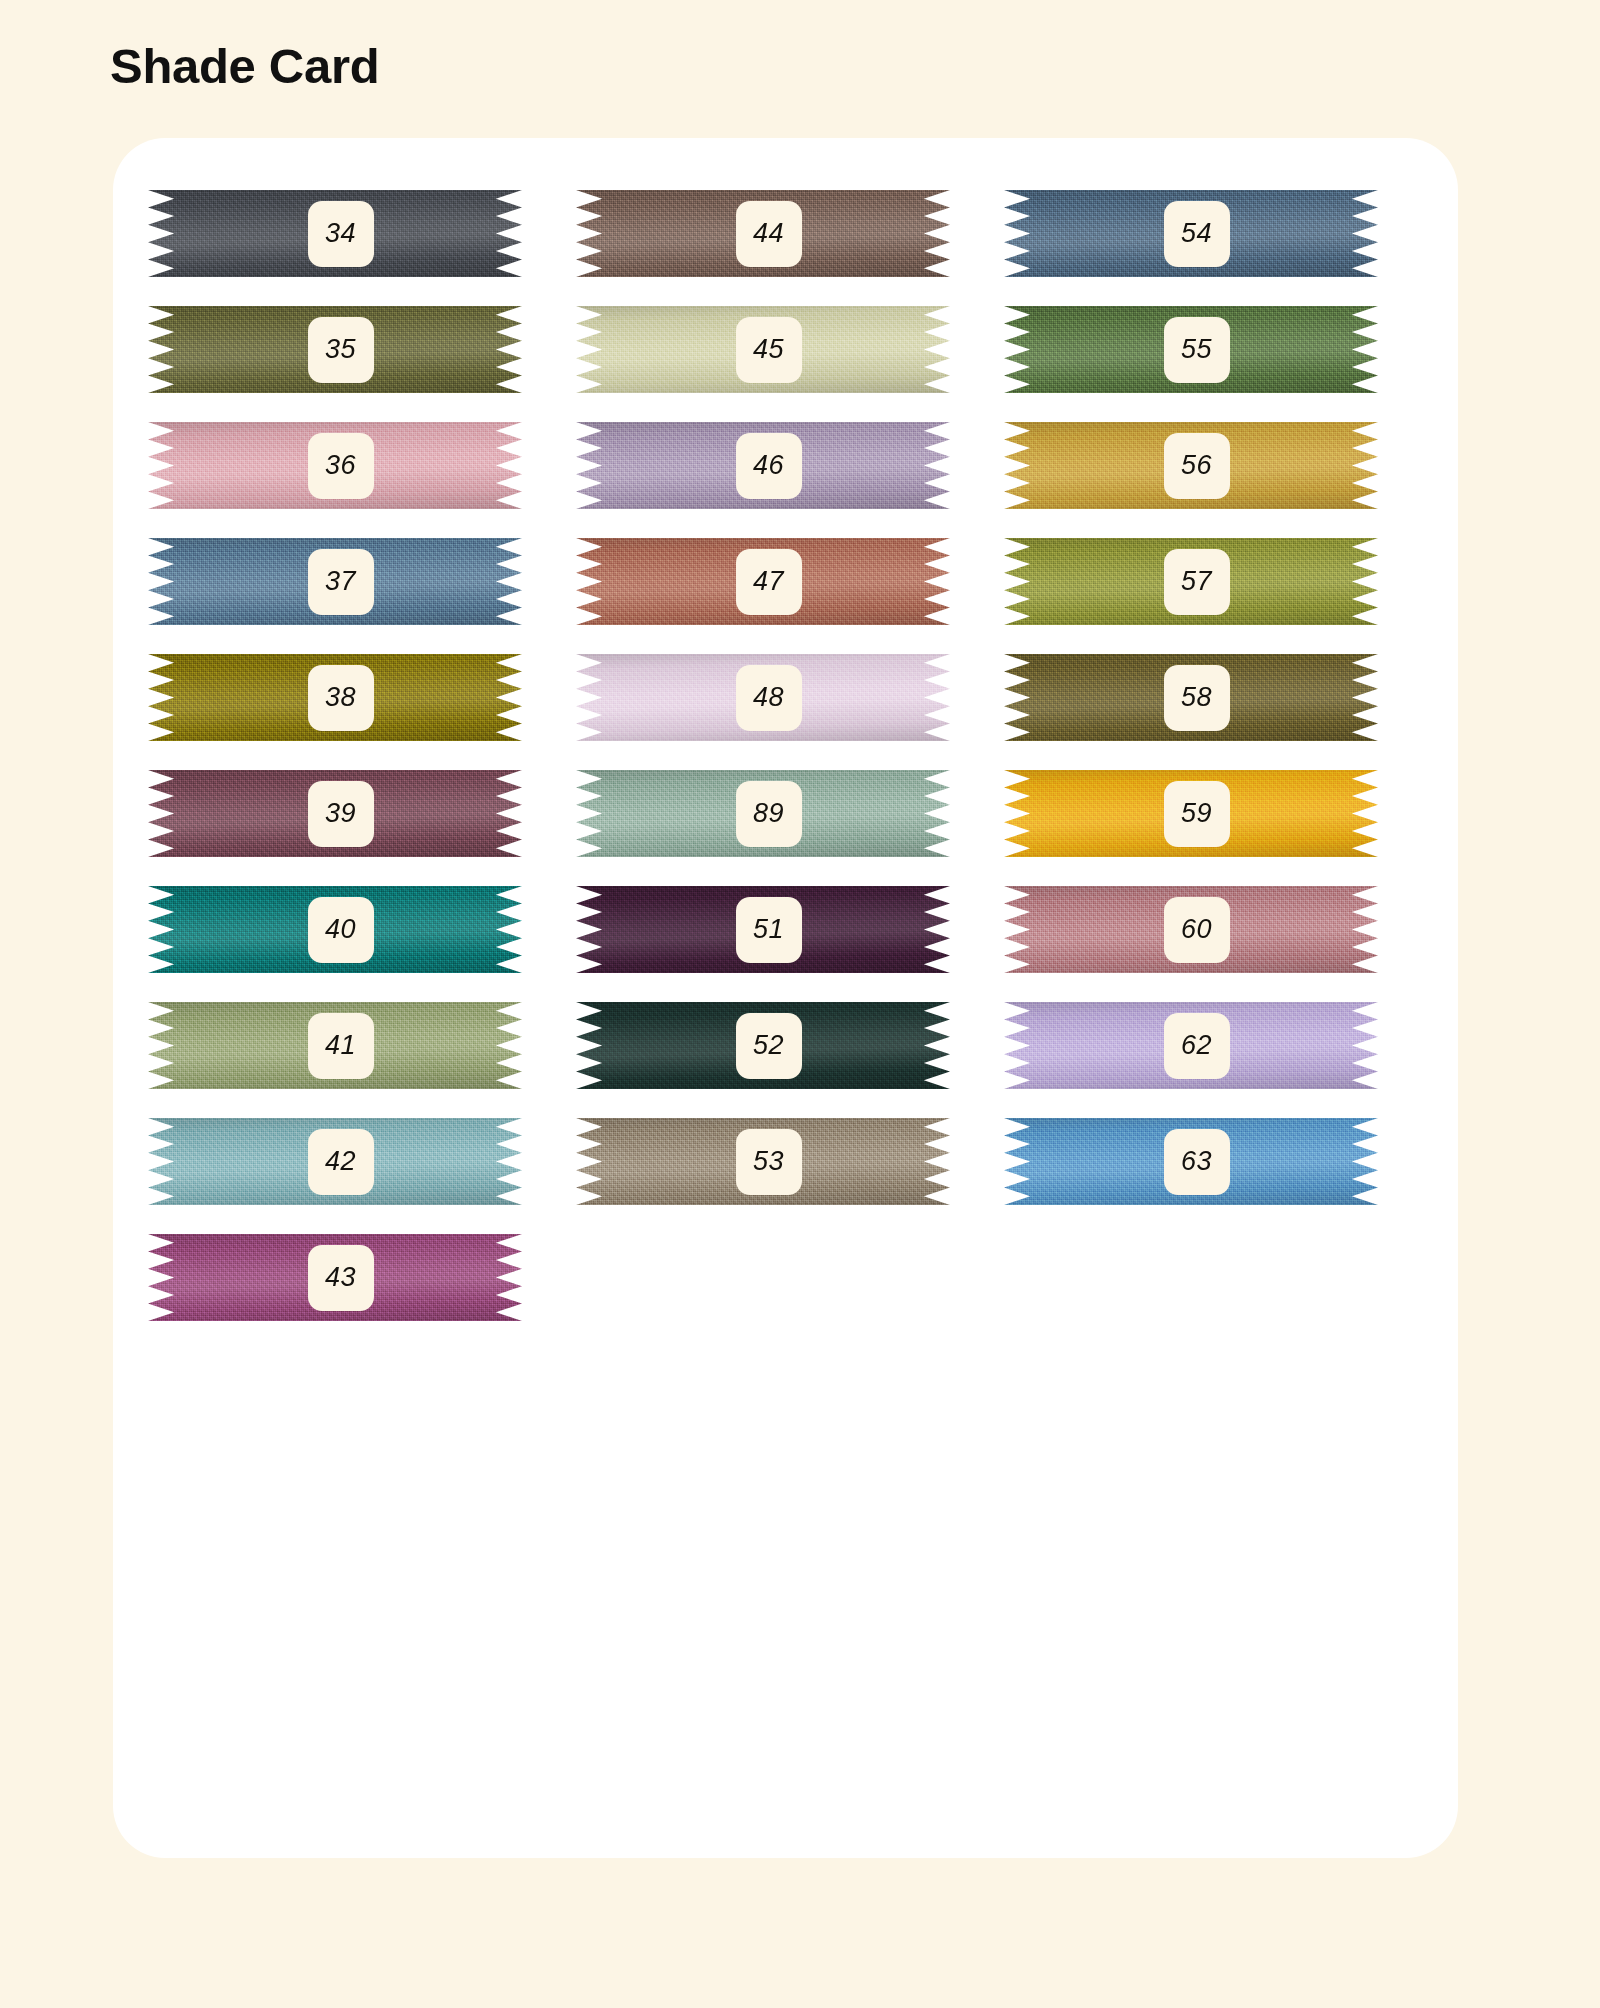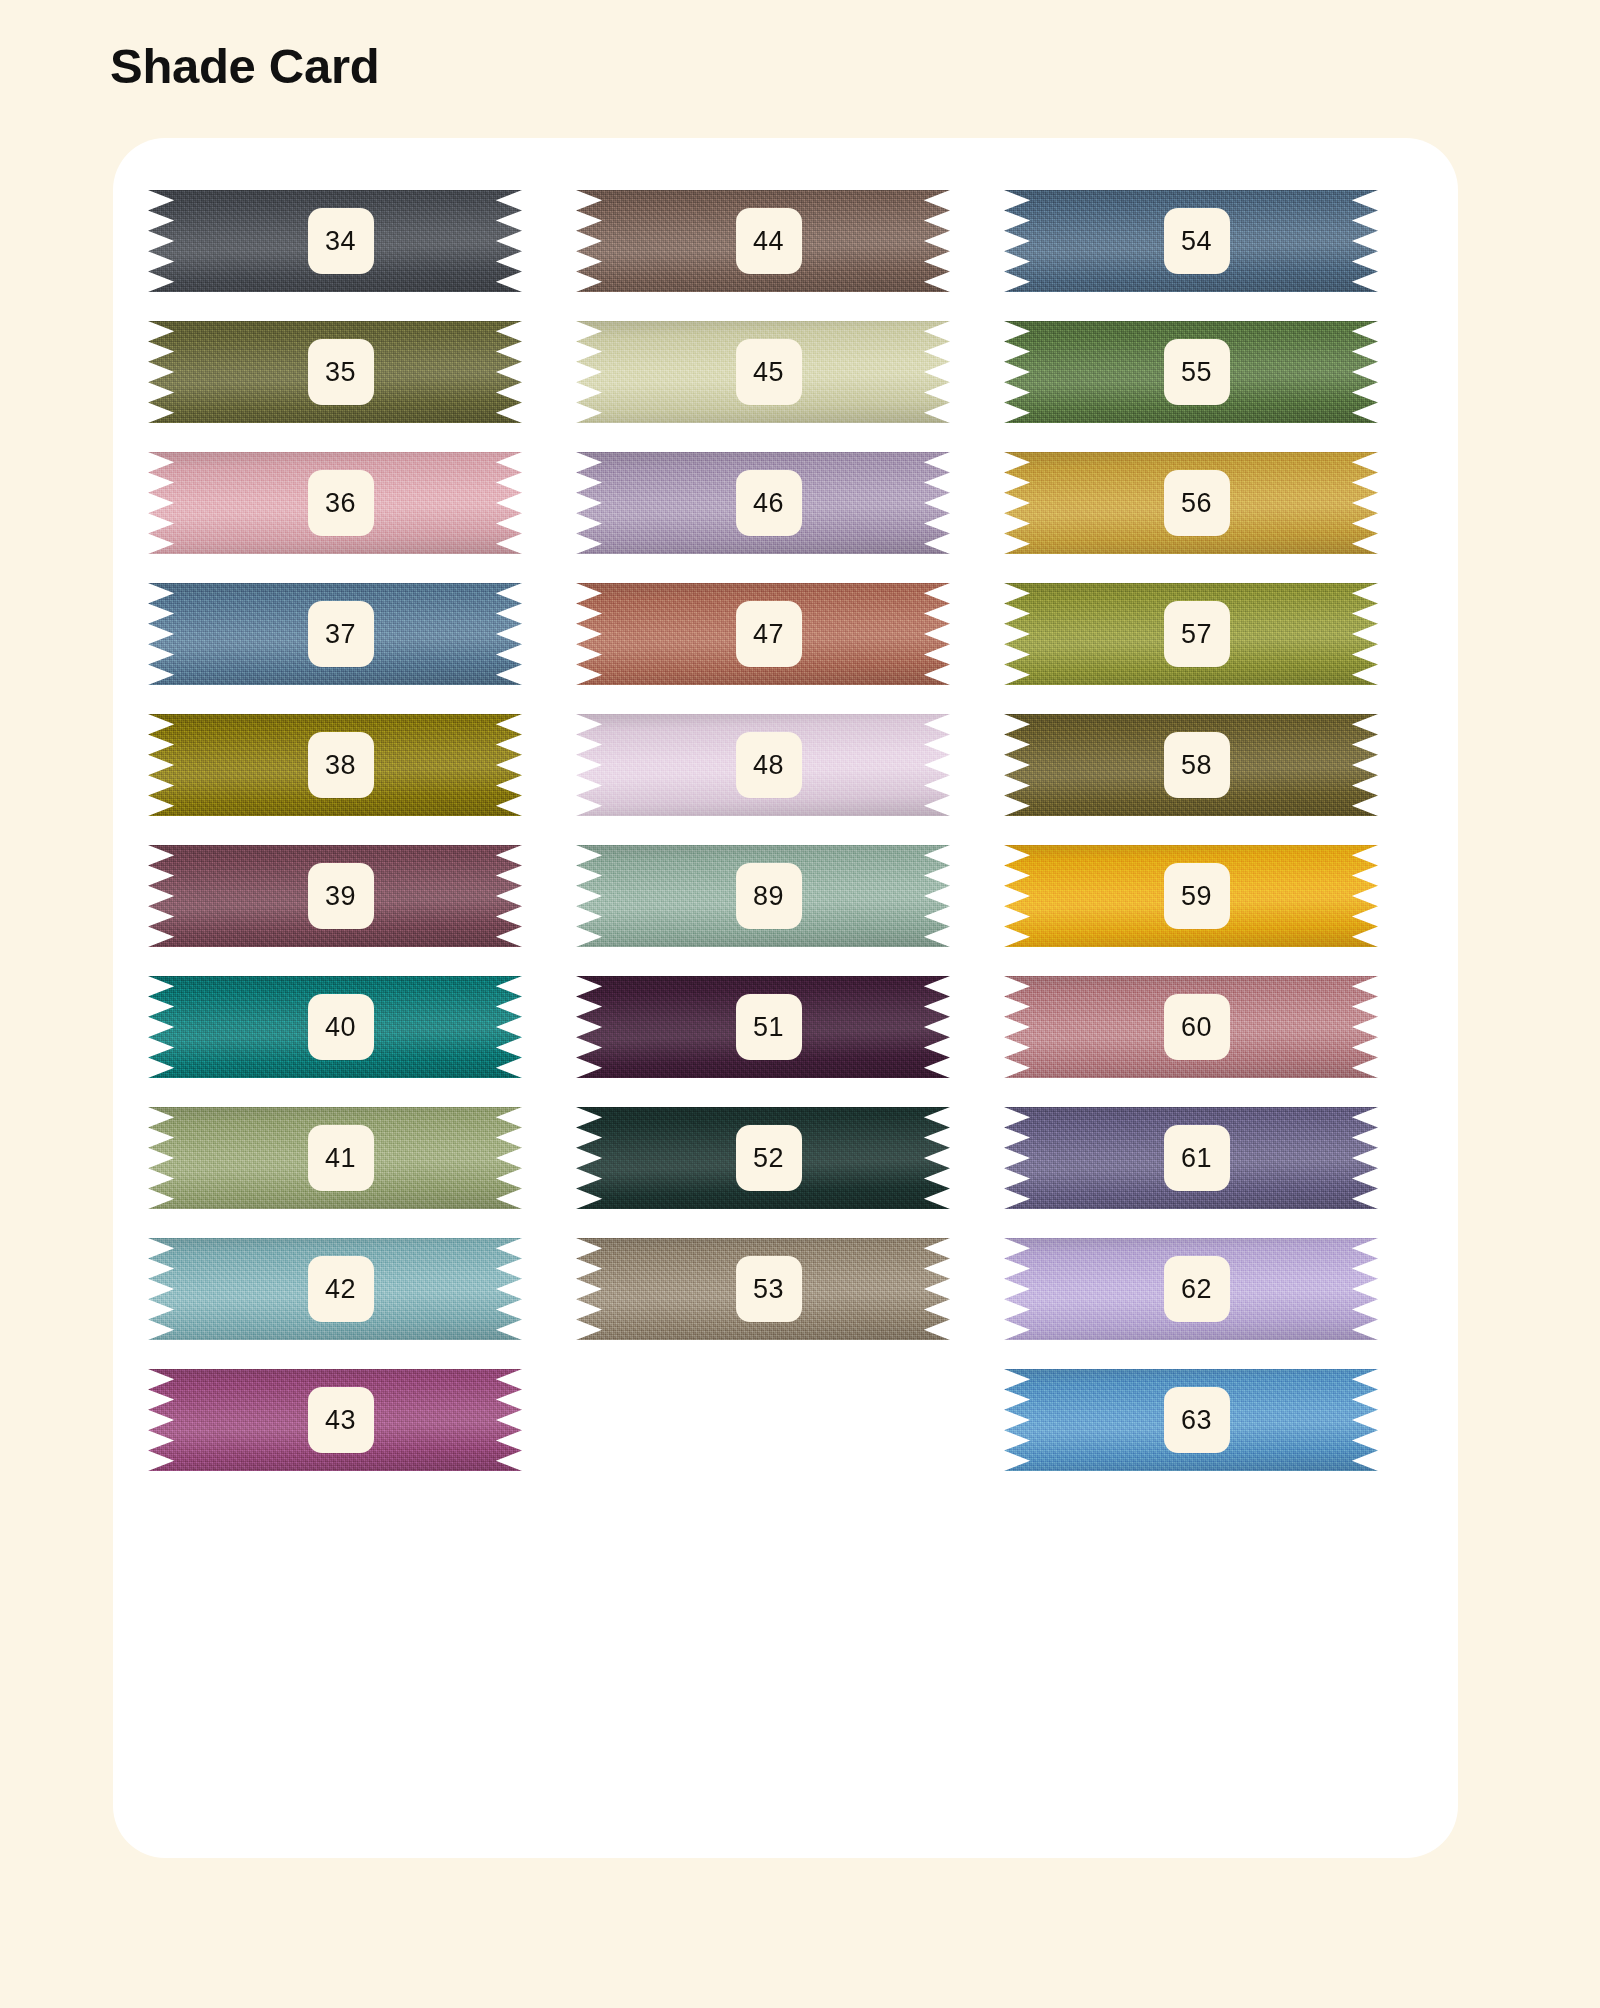--- a/index.html
+++ b/index.html
@@ -62,22 +62,23 @@
   }
 
   .swatch-col.col-0 { left: 35px; }
   .swatch-col.col-1 { left: 463px; }
   .swatch-col.col-2 { left: 891px; }
 
   
   .swatch {
     position: relative;
     width: 374px;
-    height: 102px;
+    height: 87px;
     margin-bottom: 29px;
+    font-style: italic;
   }
 
   .swatch-fabric {
     position: absolute;
     inset: 0;
     
     -webkit-clip-path: polygon(
       0% 0%, 100% 0%,
       100% 0%,
       93.0% 10.0%, 100% 20.0%,
@@ -267,24 +268,20 @@
           </div>
           <div class="swatch">
             <div class="swatch-fabric" style="background-color: rgb(237, 174, 22);"></div>
             <div class="swatch-badge">59</div>
           </div>
           <div class="swatch">
             <div class="swatch-fabric" style="background-color: rgb(188, 130, 136);"></div>
             <div class="swatch-badge">60</div>
           </div>
           <div class="swatch">
-            <div class="swatch-fabric" style="background-color: rgb(106, 99, 137);"></div>
-            <div class="swatch-badge">61</div>
-          </div>
-          <div class="swatch">
             <div class="swatch-fabric" style="background-color: rgb(191, 174, 220);"></div>
             <div class="swatch-badge">62</div>
           </div>
           <div class="swatch">
             <div class="swatch-fabric" style="background-color: rgb(91, 155, 204);"></div>
             <div class="swatch-badge">63</div>
           </div>
         </div>
       </div>
   </div>

